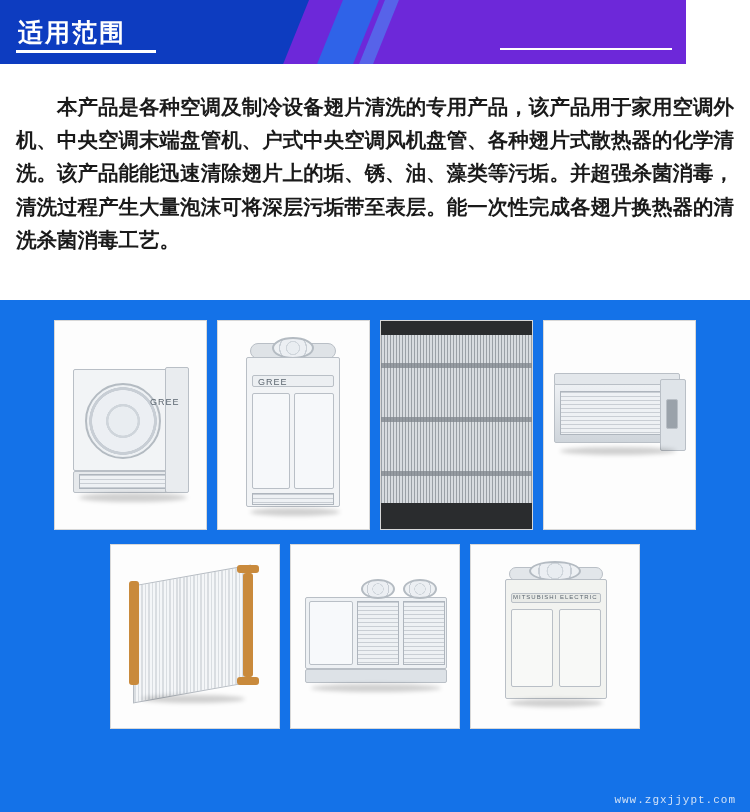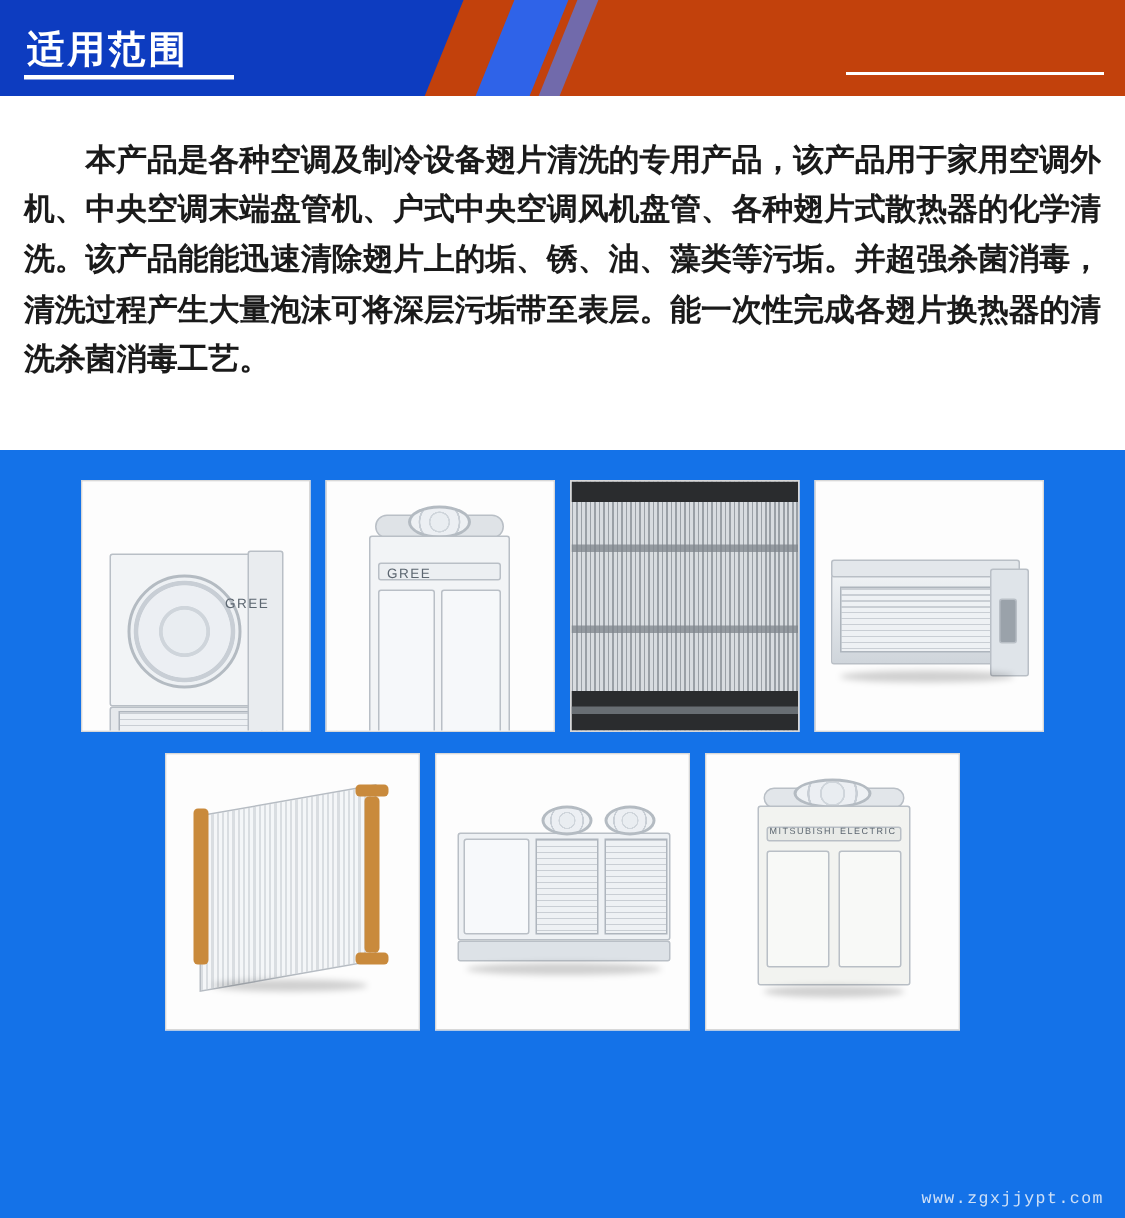--- a/index.html
+++ b/index.html
@@ -13,23 +13,23 @@
   .page {
     position: relative;
     width: 750px;
     height: 812px;
     background: #ffffff;
   }
 
   
   .header {
     position: relative;
-    width: 750px;
+    width: 686px;
     height: 64px;
-    background: #c2410c;
+    background: #6d28d9;
     overflow: hidden;
   }
   .header .stripe-a {
     position: absolute;
     top: 0; left: 0;
     width: 335px; height: 64px;
     background: #0d3cc0;
     transform: skewX(-22deg);
     transform-origin: top left;
     margin-left: -26px;
@@ -116,21 +116,21 @@
   }
   .row1 { padding-top: 20px; }
   .row2 { padding-top: 14px; }
 
   .photo {
     background: #ffffff;
     border: 1px solid #d8d8d8;
     position: relative;
     overflow: hidden;
   }
-  .p-sm { width: 153px; height: 168px; text-decoration: underline; }
+  .p-sm { width: 153px; height: 210px; text-decoration: underline; }
   .p-lg { width: 170px; height: 185px; }
 
   .photo .inner {
     position: absolute;
     inset: 0;
     background: #fdfdfd;
   }
 
   
   .unit-box {

